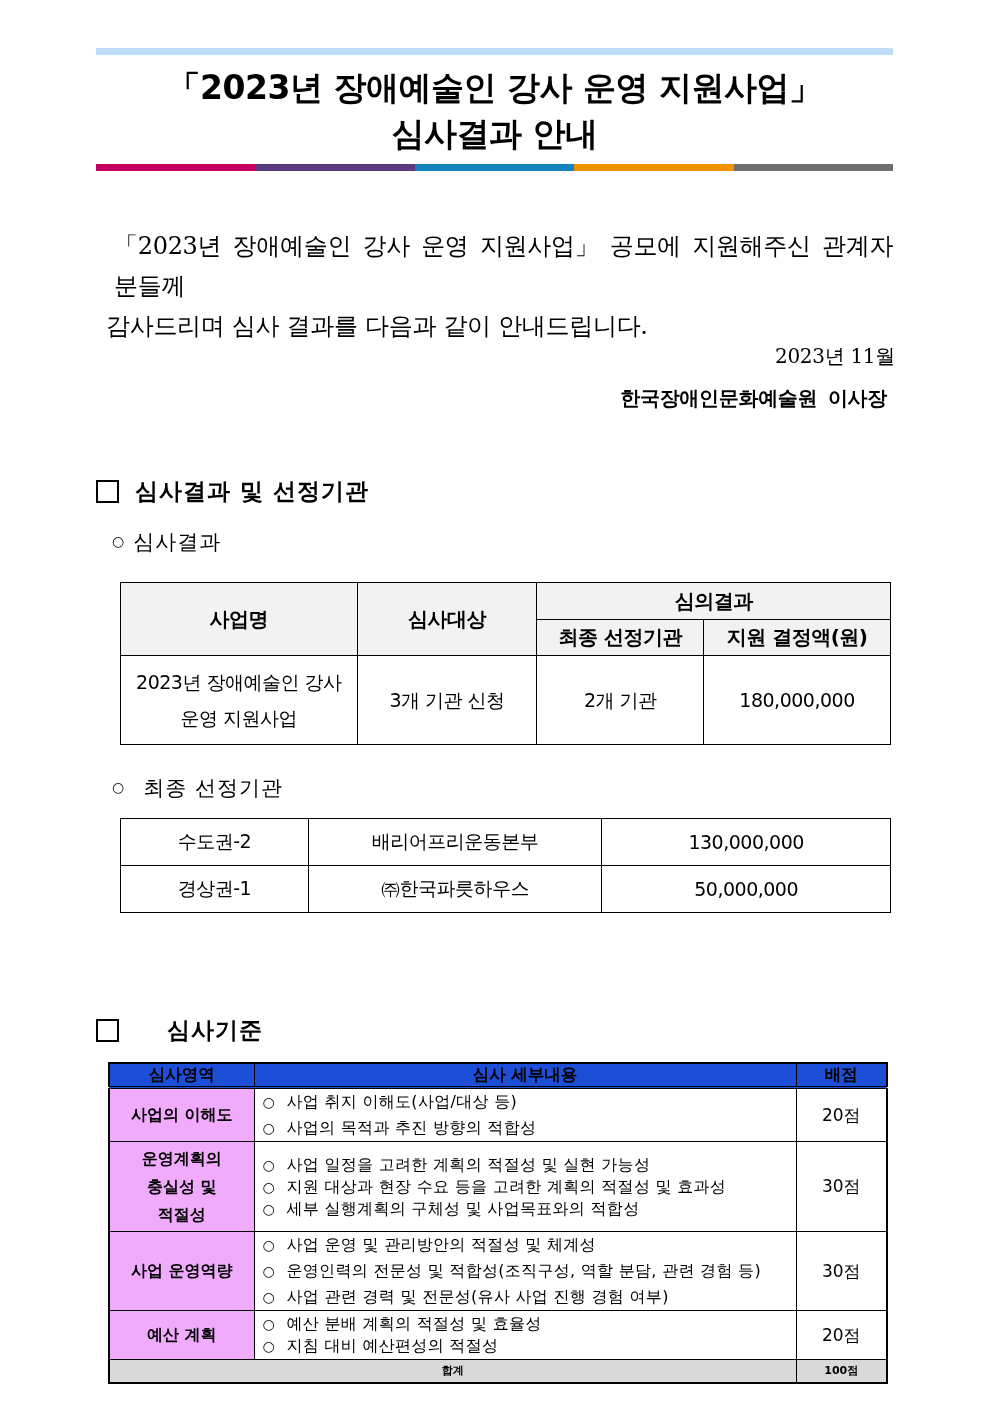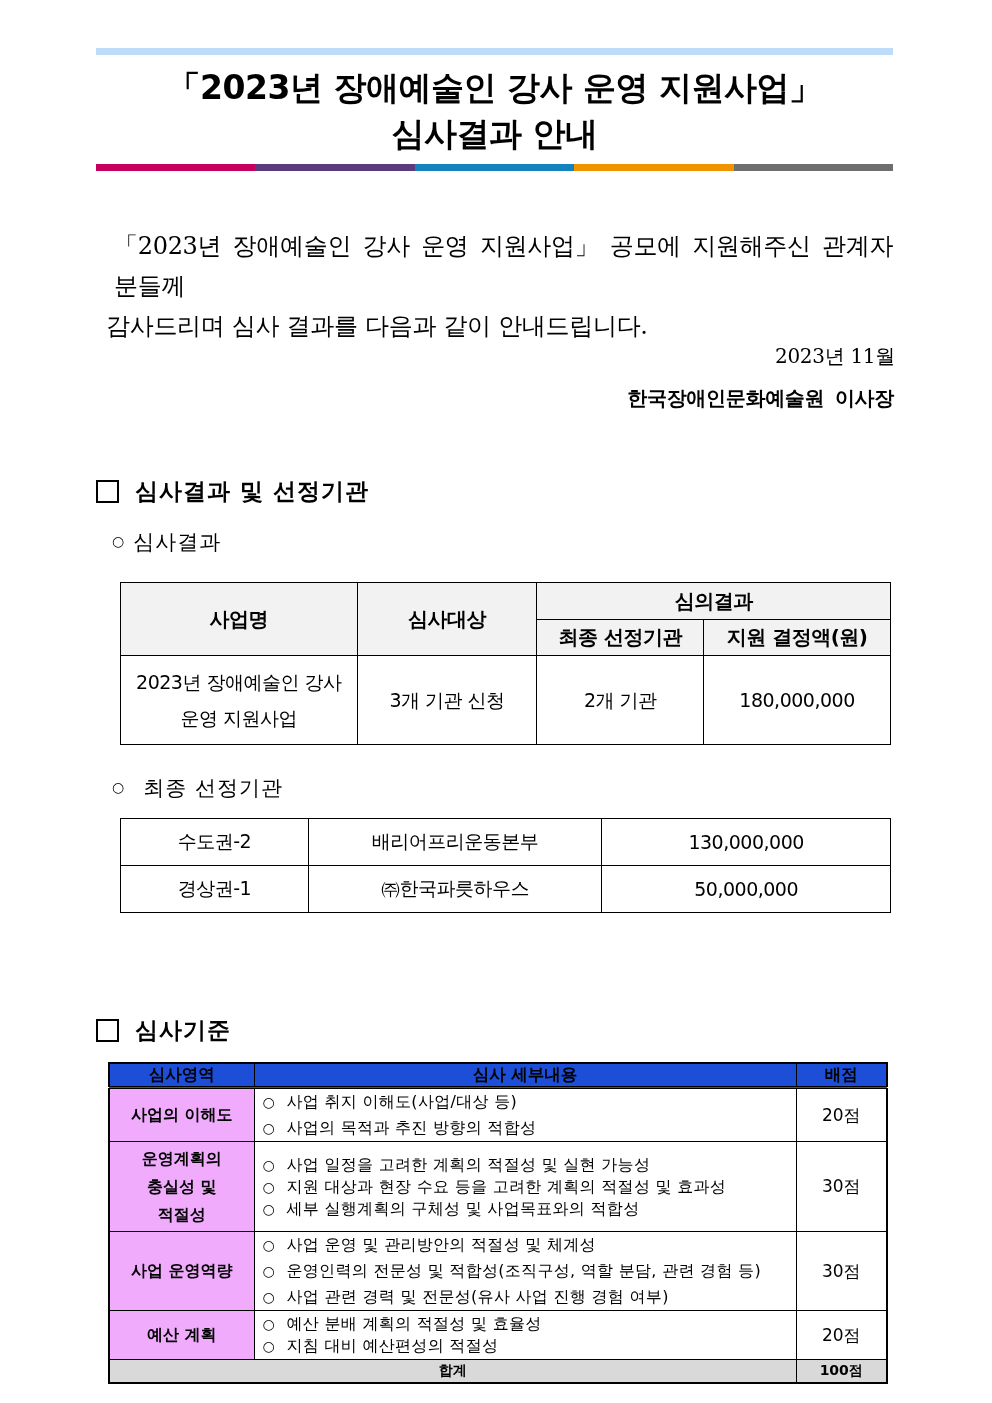--- a/index.html
+++ b/index.html
@@ -10,21 +10,21 @@
     .title { position: absolute; left: 96px; width: 797px; text-align: center; font-family: "DejaVu Sans", sans-serif; font-weight: bold; font-size: 33px; letter-spacing: -0.5px; line-height: 40px; }
     .title.l1 { top: 68px; }
     .title.l2 { top: 114px; }
     .color-bar { position: absolute; left: 96px; top: 164px; width: 797px; height: 7px; display: flex; }
     .color-bar span { flex: 1; height: 100%; }
 
     .intro { position: absolute; left: 106px; top: 226px; width: 790px; font-family: "DejaVu Serif", "Liberation Serif", serif; font-size: 24px; line-height: 40px; letter-spacing: -0.3px; }
     .intro .l1 { padding-left: 8px; word-spacing: 4px; }
 
     .date { position: absolute; right: 97px; top: 343px; font-family: "DejaVu Serif", serif; font-size: 20px; letter-spacing: -0.3px; }
-    .sign { position: absolute; right: 98px; top: 385px; font-family: "DejaVu Serif", serif; font-size: 20px; font-weight: bold; letter-spacing: -0.3px; word-spacing: 4px; }
+    .sign { position: absolute; right: 105px; top: 385px; font-family: "DejaVu Serif", serif; font-size: 20px; font-weight: bold; letter-spacing: -0.3px; word-spacing: 4px; }
 
     .section-head { position: absolute; left: 96px; display: flex; align-items: center; font-family: "DejaVu Serif", serif; font-weight: bold; font-size: 23px; letter-spacing: 1px; }
     .section-head .box { width: 23px; height: 23px; border: 2px solid #000; margin-right: 16px; }
     .sub-head { position: absolute; font-family: "DejaVu Serif", serif; font-size: 21px; letter-spacing: 1px; }
     .sub-head .circ { font-size: 14px; margin-right: 8px; vertical-align: 3px; }
 
     table { border-collapse: collapse; position: absolute; font-family: "DejaVu Sans", "Liberation Sans", sans-serif; }
     td, th { border: 1px solid #000; text-align: center; vertical-align: middle; }
 
     
@@ -41,21 +41,21 @@
 
     
     .t3 { left: 108px; top: 1062px; width: 780px; font-size: 16px; border: 2px solid #000; }
     .t3 td, .t3 th { border: 1px solid #000; }
     .t3 th { background: #1d4ed8; font-weight: bold; height: 22px; font-size: 16.5px; border-bottom: 3px double #000; }
     .t3 .area { font-weight: bold; background: #f0abfc; width: 145px; line-height: 28px; font-size: 16px; }
     .t3 .detail { text-align: left; padding-left: 8px; line-height: 22px; letter-spacing: 0.3px; }
     .t3 .detail .row { white-space: nowrap; }
     .t3 .detail .row .o { display: inline-block; width: 24px; font-size: 14px; }
     .t3 .score { width: 90px; font-size: 17px; }
-    .t3 .total-row td { background: #d9d9d9; font-weight: bold; height: 23px; font-size: 14px; }
+    .t3 .total-row td { background: #d9d9d9; font-weight: bold; height: 23px; font-size: 11px; }
     .w-area { width: 145px; } .w-score { width: 91px; }
   </style>
 </head>
 <body>
 
 <div class="top-bar"></div>
 <div class="title l1">「2023년 장애예술인 강사 운영 지원사업」</div>
 <div class="title l2">심사결과 안내</div>
 <div class="color-bar">
   <span style="background:#c5005e"></span>
@@ -127,21 +127,21 @@
     <td>130,000,000</td>
   </tr>
   <tr>
     <td>경상권-1</td>
     <td>㈜한국파릇하우스</td>
     <td>50,000,000</td>
   </tr>
 </tbody>
   </table>
 
-<div class="section-head" style="top:1015px;">
+<div class="section-head" style="top:1015px;gap:32px;">
   <span class="box"></span>
   <span>심사기준</span>
 </div>
 
 <table class="t3">
   <colgroup>
       <col class="w-area">
       <col>
       <col class="w-score">
     </colgroup>

